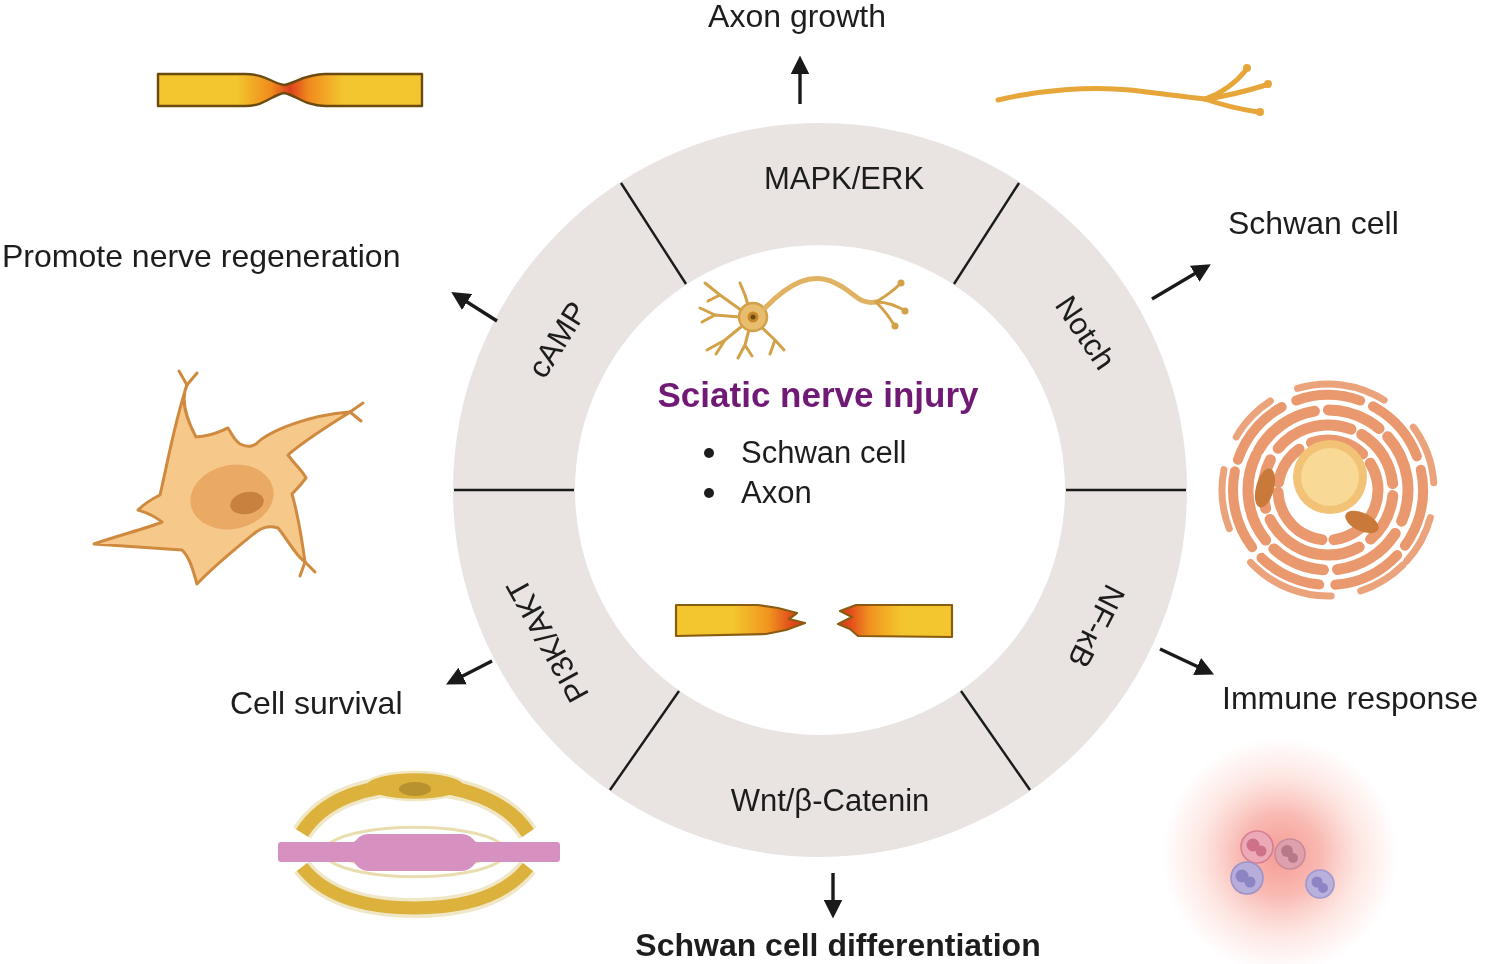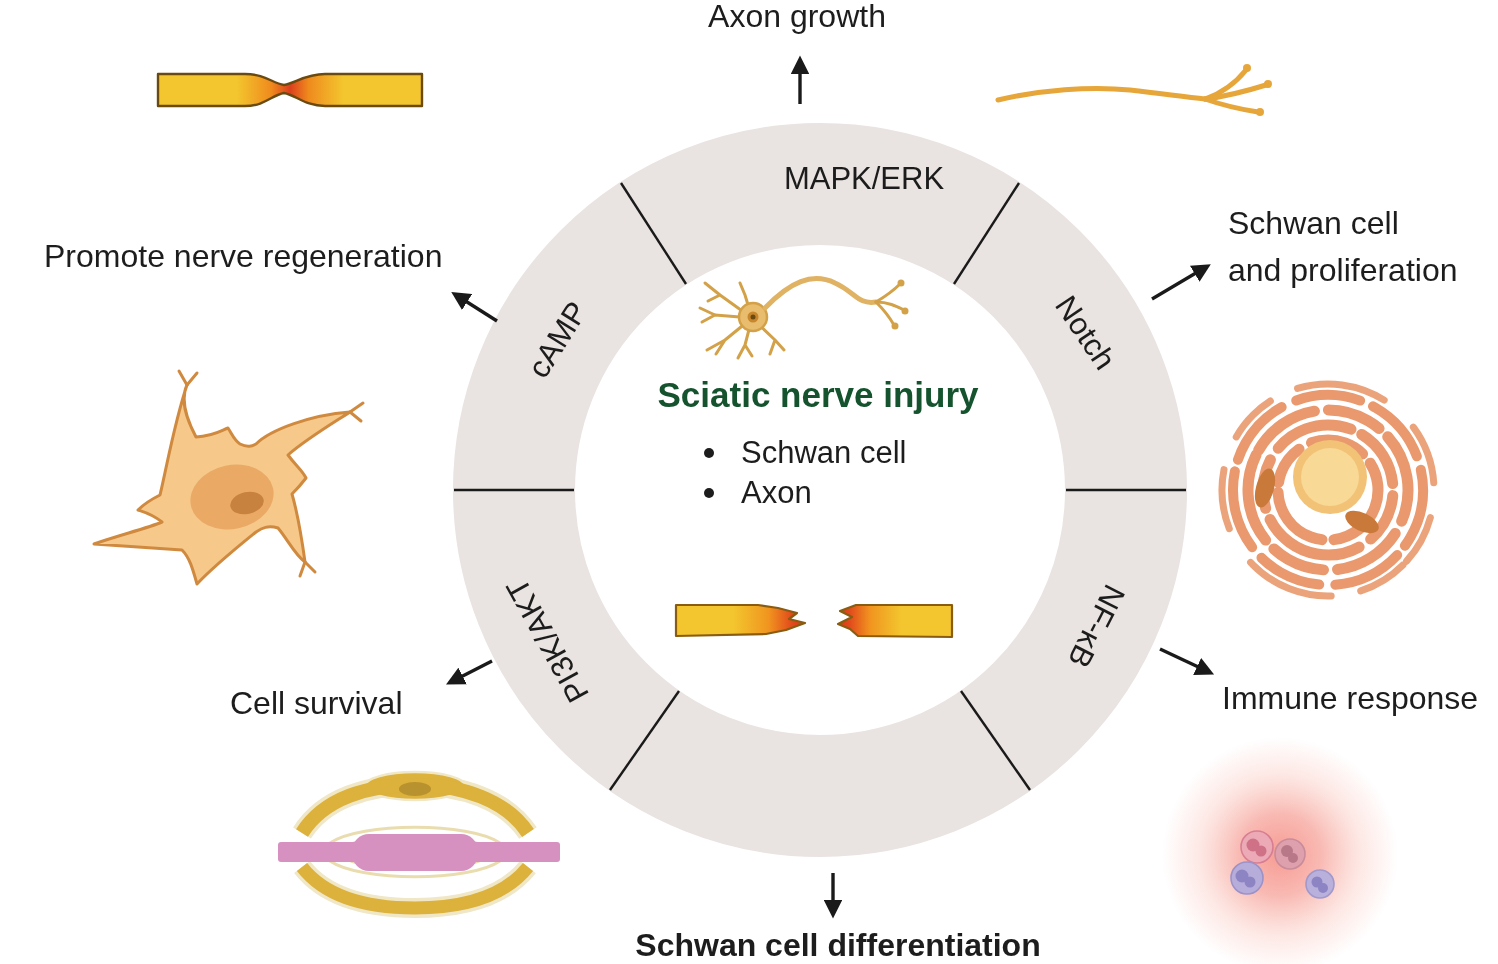--- a/index.html
+++ b/index.html
@@ -6,37 +6,37 @@
   .canvas {
     position:relative; width:1498px; height:964px; background:#ffffff;
     font-family:"Liberation Sans", sans-serif; color:#1d1d1d; overflow:hidden;
   }
   .layer { position:absolute; left:0; top:0; }
   .label { position:absolute; white-space:nowrap; }
 
   
   .outer-label { font-size:32px; }
   .lbl-axon-growth      { left:797px; top:16px;  transform:translate(-50%,-50%); }
-  .lbl-promote          { left:2px;   top:256px; transform:translate(0,-50%);margin-left:42px; }
+  .lbl-promote          { left:2px;   top:256px; transform:translate(0,-50%); }
   .lbl-dediff           { left:1228px; top:200px; font-size:32px; line-height:47px; white-space:nowrap; position:absolute; }
   .lbl-immune           { left:1222px; top:698px; transform:translate(0,-50%); }
   .lbl-cell-survival    { left:230px; top:703px; transform:translate(0,-50%); }
   .lbl-schwann-diff     { left:838px; top:945px; transform:translate(-50%,-50%);font-weight:bold; }
 
   
   .ring-label { font-size:31px; color:#1c1c1c; }
-  .lbl-mapk  { left:864px;  top:179px; transform:translate(-50%,-50%); }
+  .lbl-mapk  { left:844px;  top:179px; transform:translate(-50%,-50%); }
   .lbl-notch { left:1085px; top:333px; transform:translate(-50%,-50%) rotate(56deg); }
   .lbl-nfkb  { left:1096px; top:626px; transform:translate(-50%,-50%) rotate(117deg); }
   .lbl-wnt   { left:830px;  top:801px; transform:translate(-50%,-50%); }
   .lbl-pi3k  { left:548px;  top:640px; transform:translate(-50%,-50%) rotate(-119deg); }
   .lbl-camp  { left:558px;  top:340px; transform:translate(-50%,-50%) rotate(-58deg); }
 
   
-  .center-title { left:818px; top:395px; transform:translate(-50%,-50%); font-size:35px; font-weight:bold; color:#14532d; }
+  .center-title { left:818px; top:395px; transform:translate(-50%,-50%); font-size:35px; font-weight:bold; color:#701a75; }
   .bullets { position:absolute; left:704px; top:433px; }
   .bullet-row { display:flex; align-items:center; height:40px; }
   .bullet-dot { width:10px; height:10px; border-radius:50%; background:#1d1d1d; margin-right:27px; flex:0 0 auto; }
   .bullet-text { font-size:31px; color:#1d1d1d; white-space:nowrap; }
 </style>
 </head>
 <body>
 
 <div class="canvas">
 
@@ -225,38 +225,38 @@
 
     <g stroke="#8a5c10" stroke-width="2.2" stroke-linejoin="round">
       <path d="M676,605 L758,605 L778,608 L797,613 L789,619 L805,623 L786,630 L766,634 L676,636 Z" fill="url(#gLeft)"></path>
       <path d="M952,605 L856,605 L840,611 L852,617 L838,624 L850,629 L858,636 L952,637 Z" fill="url(#gRight)"></path>
     </g>
   </svg>
 
   <div class="label ring-label lbl-mapk">MAPK/ERK</div>
   <div class="label ring-label lbl-notch">Notch</div>
   <div class="label ring-label lbl-nfkb">NF-κB</div>
+  <div class="label ring-label lbl-wnt">Wnt/β-Catenin</div>
   <div class="label ring-label lbl-pi3k">PI3K/AKT</div>
   <div class="label ring-label lbl-camp">cAMP</div>
 
   <div class="label center-title">Sciatic nerve injury</div>
   <div class="bullets">
     <div class="bullet-row">
       <span class="bullet-dot"></span>
       <span class="bullet-text">Schwan cell</span>
     </div>
     <div class="bullet-row">
       <span class="bullet-dot"></span>
       <span class="bullet-text">Axon</span>
     </div>
   </div>
 
   <div class="label outer-label lbl-axon-growth">Axon growth</div>
   <div class="label outer-label lbl-promote">Promote nerve regeneration</div>
   <div class="lbl-dediff">
     <div>Schwan cell</div>
-    <div>and proliferation</div>
   </div>
   <div class="label outer-label lbl-cell-survival">Cell survival</div>
   <div class="label outer-label lbl-immune">Immune response</div>
   <div class="label outer-label lbl-schwann-diff">Schwan cell differentiation</div>
 
 </div>
 
 </body></html>

